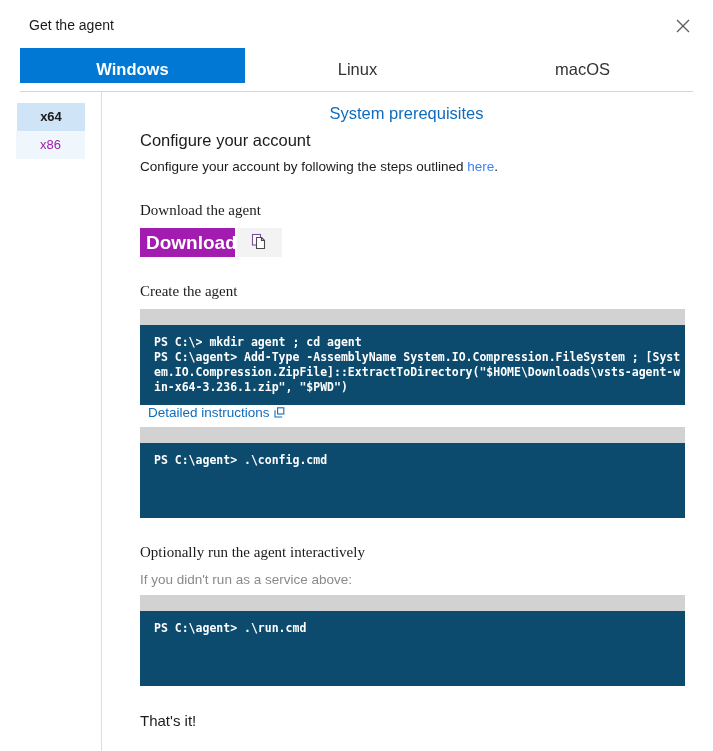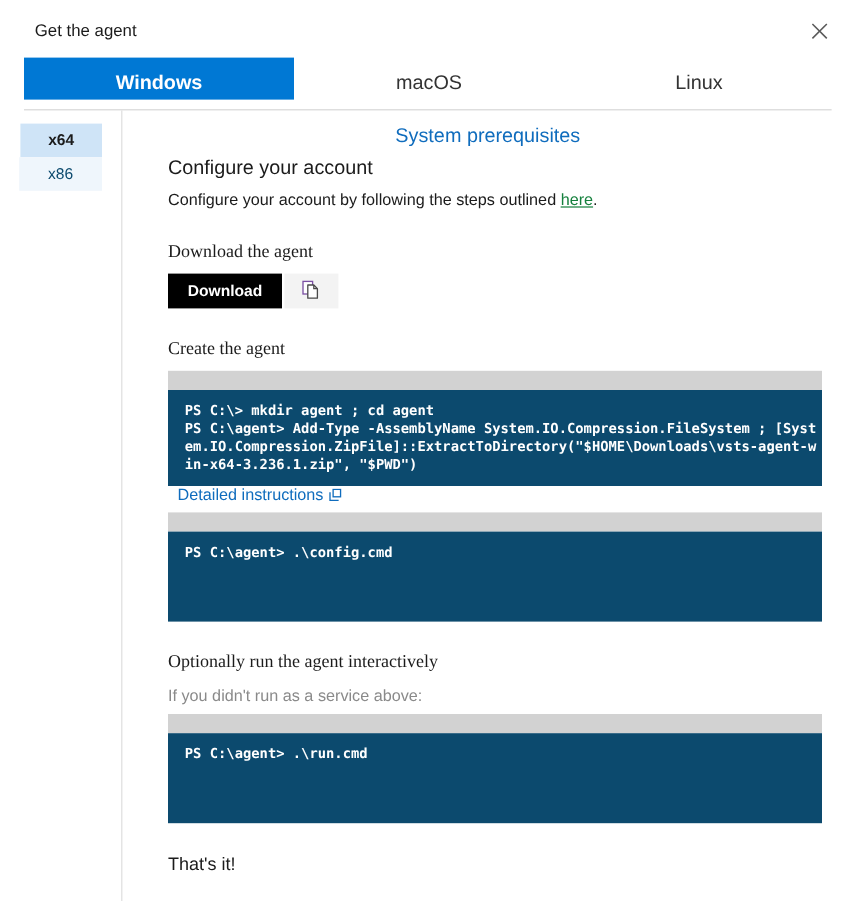--- a/index.html
+++ b/index.html
@@ -77,21 +77,21 @@
     padding-top: 11px;
     box-sizing: border-box;
   }
   .side-item {
     height: 28px;
     line-height: 28px;
     text-align: center;
     font-size: 13px;
     margin: 0 16px;
     cursor: pointer;
-    color: #0c4a6e;
+    color: #a21caf;
     background: #eff6fc;
   }
   .side-item.active {
     background: #cfe4f7;
     color: #1b1b1b;
     font-weight: bold;
     margin-left: 17px;
   }
 
   .main {
@@ -130,36 +130,35 @@
     font-size: 13.5px;
     color: #1b1b1b;
     margin: 0;
     line-height: 19px;
   }
   .para.muted {
     color: #8a8a8a;
     margin-top: 6px;
   }
   .inline-link {
-    color: #15803d;
-    text-decoration: underline;
+    color: #3b82f6;
     cursor: pointer;
     text-align: right;
   }
 
   
   .dl-row {
     display: flex;
     align-items: stretch;
     margin-top: 2px;
   }
   .dl-button {
-    background: #000000;
+    background: #a21caf;
     color: #ffffff;
-    font-size: 13px;
+    font-size: 19px;
     font-weight: bold;
     border: none;
     width: 95px;
     height: 29px;
     cursor: pointer;
     font-family: "Liberation Sans", sans-serif;
   }
   .copy-button {
     background: #f3f3f3;
     border: none;
@@ -221,22 +220,22 @@
   <div class="close-btn">
     <svg width="22" height="22" viewBox="0 0 22 22">
       <line x1="5" y1="5" x2="17" y2="17" stroke="#5a5a5a" stroke-width="1.3"></line>
       <line x1="17" y1="5" x2="5" y2="17" stroke="#5a5a5a" stroke-width="1.3"></line>
     </svg>
   </div>
 </div>
 
 <div class="tabs">
   <div class="tab active">Windows</div>
+  <div class="tab">Linux</div>
   <div class="tab">macOS</div>
-  <div class="tab">Linux</div>
 </div>
 
 <div class="content">
 
   <div class="sidebar">
     <div class="side-item active">x64</div>
     <div class="side-item">x86</div>
   </div>
 
   <div class="main">

